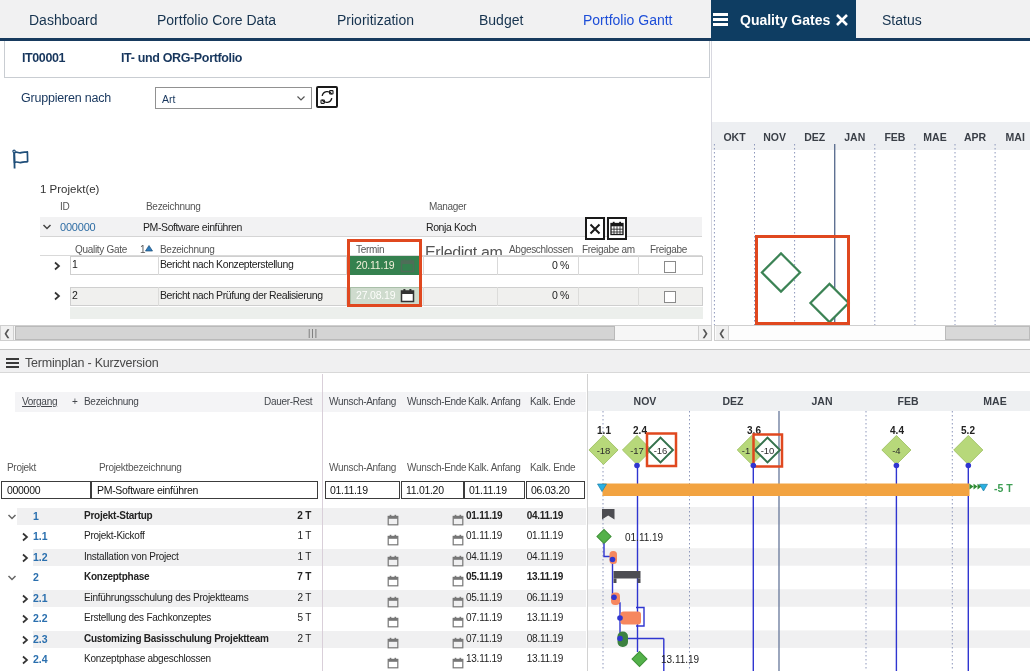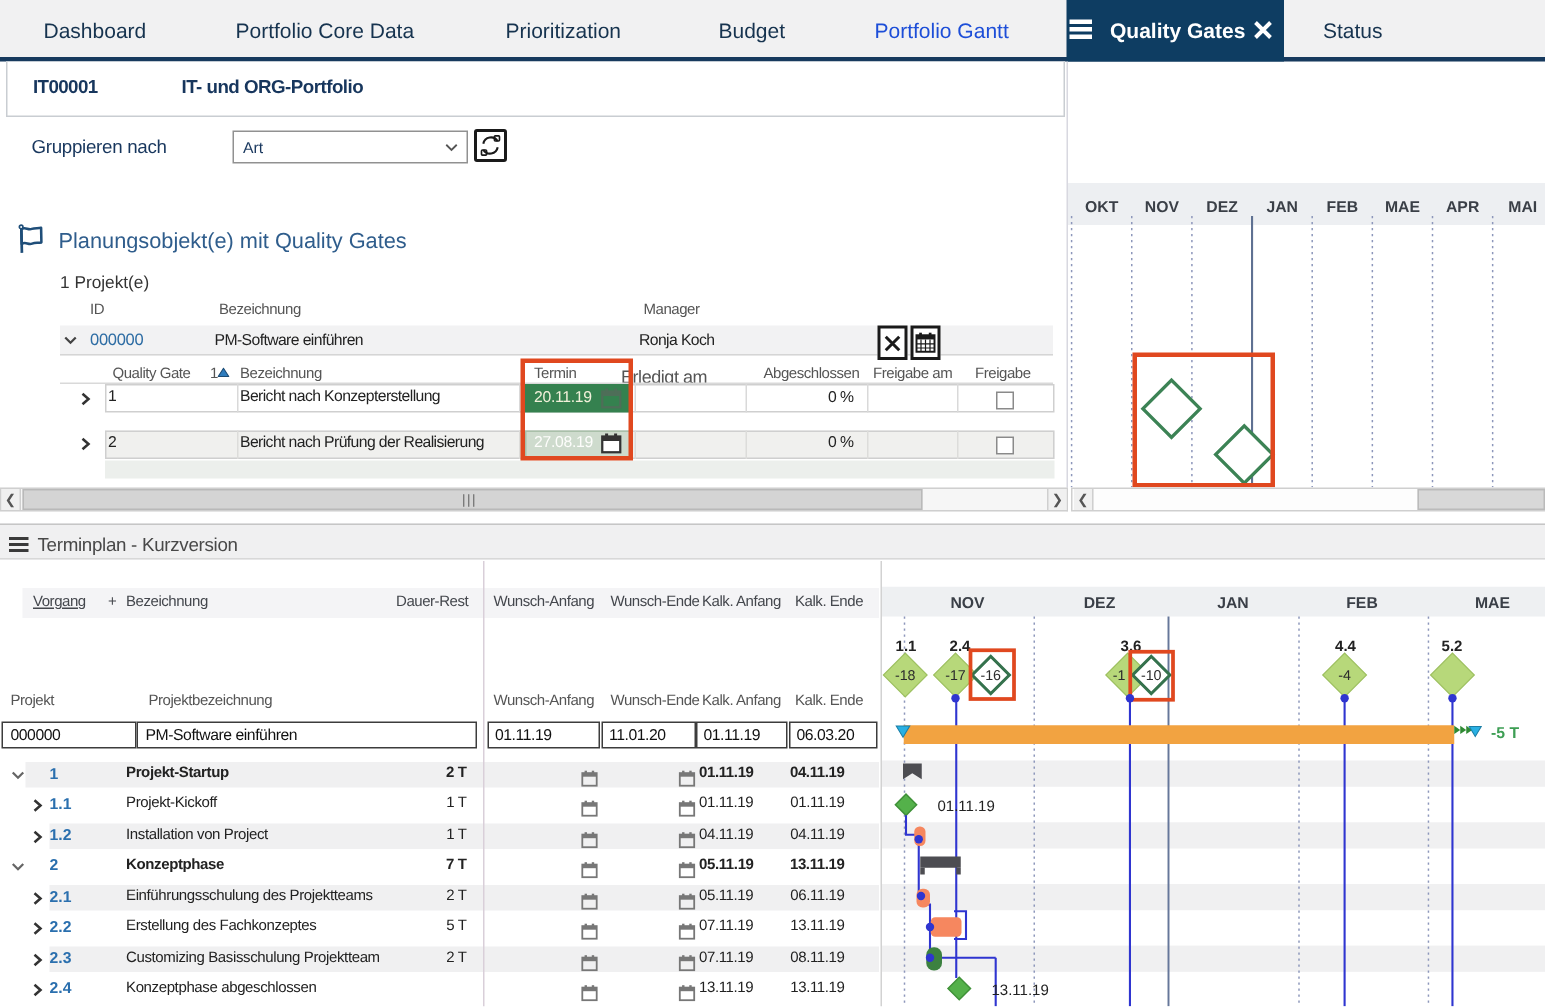--- a/index.html
+++ b/index.html
@@ -46,21 +46,20 @@
   <path d="M12.8 5.2 A5.2 5.2 0 0 0 3.2 6.8 M3.2 10.8 A5.2 5.2 0 0 0 12.8 9.2" stroke="#1a1a1a" stroke-width="1.4" fill="none"></path>
   <rect x="10.6" y="1.6" width="3.4" height="3.4" rx="0.6" fill="none" stroke="#1a1a1a" stroke-width="1.1"></rect>
   <rect x="2" y="11" width="3.4" height="3.4" rx="0.6" fill="none" stroke="#1a1a1a" stroke-width="1.1"></rect>
 </svg>
 
 <svg class="abs" style="left:11px;top:149px;" width="19" height="20" viewBox="0 0 19 20">
   <path d="M3.2 3.8 C5.8 1.9 7.6 4.6 10.2 3.6 C12.4 2.8 14.2 3.5 16.4 2.9 L16.6 12.6 C14.4 13.2 12.6 12.5 10.4 13.4 C7.8 14.4 6 11.8 3.5 13.6 Z" stroke="#1f4e79" stroke-width="1.7" fill="none" stroke-linejoin="round"></path>
   <path d="M3.2 2.8 L3.6 19.6" stroke="#1f4e79" stroke-width="1.8"></path>
   <circle cx="3.1" cy="2.3" r="1.2" fill="#fff" stroke="#1f4e79" stroke-width="1.1"></circle>
 </svg>
-<div class="lbl" style="left:39px;top:153px;font-size:14.5px;color:#2f5d8c;">Planungsobjekt(e) mit Quality Gates</div>
 <div class="lbl" style="left:40px;top:183px;font-size:11.5px;color:#333;">1 Projekt(e)</div>
 
 <div class="lbl" style="left:60px;top:201px;font-size:10px;letter-spacing:-0.3px;color:#555;">ID</div>
 <div class="lbl" style="left:146px;top:201px;font-size:10px;letter-spacing:-0.3px;color:#555;">Bezeichnung</div>
 <div class="lbl" style="left:429px;top:201px;font-size:10px;letter-spacing:-0.3px;color:#555;">Manager</div>
 
 <div class="abs" style="left:40px;top:217px;width:662px;height:20px;background:#f2f2f3;border-bottom:1px solid #d5d5d5;"></div>
 <svg class="abs" style="left:42px;top:223px;" width="10" height="8" viewBox="0 0 10 8">
       <path d="M1.5 2 L5 5.5 L8.5 2" stroke="#444" stroke-width="1.5" fill="none"></path>
     </svg>
@@ -80,21 +79,21 @@
   <path d="M1 8.2 h12 M1 11 h12 M4 5.3 v8 M7 5.3 v8 M10 5.3 v8" stroke="#1a1a1a" stroke-width="0.8"></path>
 </svg>
 
 <div class="lbl" style="left:75px;top:244px;font-size:10px;letter-spacing:-0.3px;color:#555;">Quality Gate</div>
 <div class="lbl" style="left:140px;top:244px;font-size:10px;letter-spacing:-0.3px;color:#555;">1</div>
 <svg class="abs" style="left:145px;top:245px;" width="8" height="7" viewBox="0 0 8 7">
       <path d="M4 0.5 L7.5 6 L0.5 6 z" fill="#2e7cbd" stroke="#1a4a74" stroke-width="0.7"></path>
     </svg>
 <div class="lbl" style="left:160px;top:244px;font-size:10px;letter-spacing:-0.3px;color:#555;">Bezeichnung</div>
 <div class="lbl" style="left:356px;top:244px;font-size:10px;letter-spacing:-0.3px;color:#555;">Termin</div>
-<div class="lbl" style="left:414px;top:244px;font-size:12px;letter-spacing:-0.3px;color:#555;">Erledigt am</div>
+<div class="lbl" style="left:425px;top:244px;font-size:16px;letter-spacing:-0.3px;color:#555;">Erledigt am</div>
 <div class="lbl" style="left:509px;top:244px;font-size:10px;letter-spacing:-0.3px;color:#555;">Abgeschlossen</div>
 <div class="lbl" style="left:582px;top:244px;font-size:10px;letter-spacing:-0.3px;color:#555;">Freigabe am</div>
 <div class="lbl" style="left:650px;top:244px;font-size:10px;letter-spacing:-0.3px;color:#555;">Freigabe</div>
 <div class="abs" style="left:40px;top:255px;width:662px;height:1px;background:#d9d9d9;"></div>
 
 <div class="abs" style="left:70px;top:256px;width:633px;height:19px;background:#fff;border:1px solid #cfcfcf;"></div>
 
 <div class="abs" style="left:70px;top:287px;width:633px;height:19px;background:#f0f0ee;border:1px solid #cfcfcf;"></div>
 <div class="abs" style="left:158px;top:256px;width:1px;height:19px;background:#d9d9d9;"></div>
 <div class="abs" style="left:346px;top:256px;width:1px;height:19px;background:#d9d9d9;"></div>
@@ -340,21 +339,21 @@
           <rect x="3.4" y="1" width="2" height="3" fill="#777"></rect>
           <rect x="9.4" y="1" width="2" height="3" fill="#777"></rect>
         </svg></div>
       <div class="lbl" style="left:466px;top:612.35px;font-size:10px;letter-spacing:-0.25px;font-weight:normal;color:#222;">07.11.19</div>
       <div class="lbl" style="left:513px;top:612.35px;width:50px;text-align:right;font-size:10px;letter-spacing:-0.25px;font-weight:normal;color:#222;">13.11.19</div>
       <div class="abs" style="left:33px;top:630.92px;width:553px;height:17.5px;background:#f0f0f1;"></div>
       <svg class="abs" style="left:21px;top:634.92px;" width="8" height="10" viewBox="0 0 8 10">
         <path d="M2 1.5 L6 5 L2 8.5" stroke="#333" stroke-width="1.7" fill="none"></path>
       </svg>
       <div class="lbl" style="left:33px;top:632.92px;font-size:10.5px;font-weight:bold;color:#2a6fae;">2.3</div>
-      <div class="lbl" style="left:84px;top:632.92px;font-size:10px;letter-spacing:-0.25px;font-weight:normal;color:#222;">Customizing Basisschulung Projektteam</div>
+      <div class="lbl" style="left:84px;top:632.92px;font-size:10px;letter-spacing:-0.25px;font-weight:bold;color:#222;">Customizing Basisschulung Projektteam</div>
       <div class="lbl" style="left:280px;top:632.92px;width:31px;text-align:right;font-size:10px;letter-spacing:-0.25px;font-weight:normal;color:#222;">2 T</div>
       <div class="abs" style="left:387px;top:632.92px;"><svg width="12" height="12" viewBox="0 0 15 15" style="vertical-align:-2px">
           <rect x="1.5" y="3" width="12" height="10.5" fill="none" stroke="#777" stroke-width="1.5"></rect>
           <rect x="1.5" y="3" width="12" height="3" fill="#777"></rect>
           <rect x="3.4" y="1" width="2" height="3" fill="#777"></rect>
           <rect x="9.4" y="1" width="2" height="3" fill="#777"></rect>
         </svg></div>
       <div class="abs" style="left:452px;top:632.92px;"><svg width="12" height="12" viewBox="0 0 15 15" style="vertical-align:-2px">
           <rect x="1.5" y="3" width="12" height="10.5" fill="none" stroke="#777" stroke-width="1.5"></rect>
           <rect x="1.5" y="3" width="12" height="3" fill="#777"></rect>

